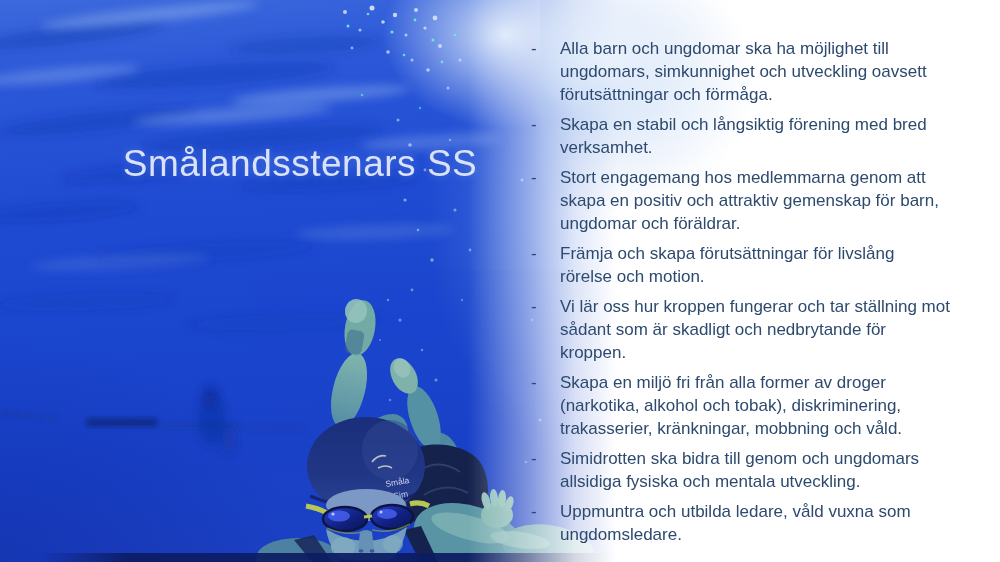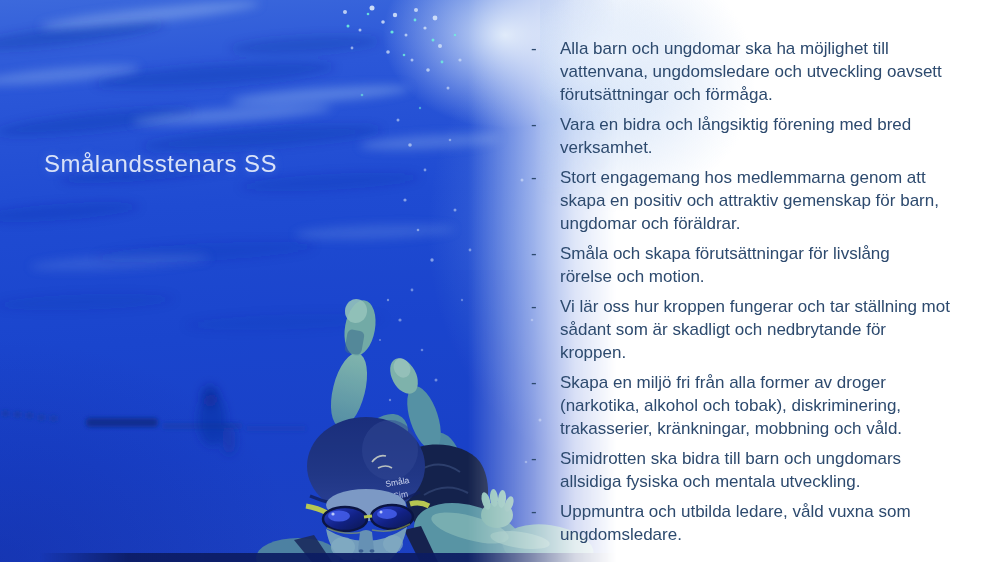--- a/index.html
+++ b/index.html
@@ -17,23 +17,23 @@
             mask-image:linear-gradient(to right,#000 0,#000 468px,rgba(0,0,0,.55) 530px,rgba(0,0,0,.18) 575px,transparent 616px);}
   .photo svg{position:absolute;left:0;top:0;}
 
   
   .glow{position:absolute;left:540px;top:0;width:240px;height:240px;pointer-events:none;
     background:
       radial-gradient(120px 90px at 70px 55px, rgba(235,242,252,.95), rgba(235,242,252,0) 75%),
       radial-gradient(200px 170px at 60px 80px, rgba(168,198,240,.55), rgba(168,198,240,0) 78%);}
 
   
-  .title{position:absolute;left:0;top:141px;width:600px;z-index:3;
-    color:#d9e2f8;font-size:24px;line-height:46px;font-weight:normal;letter-spacing:.5px;
-    text-shadow:0 0 8px rgba(120,160,230,.45);margin-left:44px;}
+  .title{position:absolute;left:0;top:141px;width:600px;text-align:center;z-index:3;
+    color:#d9e2f8;font-size:37px;line-height:46px;font-weight:normal;letter-spacing:.5px;
+    text-shadow:0 0 8px rgba(120,160,230,.45);}
 
   
   .bullets{position:absolute;left:531px;top:37px;width:450px;z-index:4;}
   .bullet{display:flex;align-items:flex-start;margin-bottom:7px;}
   .dash{flex:none;width:29px;color:#2d4a6e;font-size:17px;line-height:23px;font-weight:500;}
   .btext{white-space:pre-line;width:421px;color:#2d4a6e;font-size:17px;line-height:23px;font-weight:500;}
 </style>
 </head>
 <body>
 
@@ -253,54 +253,54 @@
       <div>Smålandsstenars SS</div>
     </div>
   </div>
 
   <div class="glow"></div>
 
   <div class="bullets">
     <div class="bullet">
       <span class="dash">-</span>
       <span class="btext">Alla barn och ungdomar ska ha möjlighet till
-vattenvana, ungdomsledare och utveckling oavsett
+ungdomars, simkunnighet och utveckling oavsett
 förutsättningar och förmåga.</span>
     </div>
     <div class="bullet">
       <span class="dash">-</span>
-      <span class="btext">Vara en bidra och långsiktig förening med bred
+      <span class="btext">Skapa en stabil och långsiktig förening med bred
 verksamhet.</span>
     </div>
     <div class="bullet">
       <span class="dash">-</span>
       <span class="btext">Stort engagemang hos medlemmarna genom att
 skapa en positiv och attraktiv gemenskap för barn,
 ungdomar och föräldrar.</span>
     </div>
     <div class="bullet">
       <span class="dash">-</span>
-      <span class="btext">Småla och skapa förutsättningar för livslång
+      <span class="btext">Främja och skapa förutsättningar för livslång
 rörelse och motion.</span>
     </div>
     <div class="bullet">
       <span class="dash">-</span>
       <span class="btext">Vi lär oss hur kroppen fungerar och tar ställning mot
 sådant som är skadligt och nedbrytande för
 kroppen.</span>
     </div>
     <div class="bullet">
       <span class="dash">-</span>
       <span class="btext">Skapa en miljö fri från alla former av droger
 (narkotika, alkohol och tobak), diskriminering,
 trakasserier, kränkningar, mobbning och våld.</span>
     </div>
     <div class="bullet">
       <span class="dash">-</span>
-      <span class="btext">Simidrotten ska bidra till barn och ungdomars
+      <span class="btext">Simidrotten ska bidra till genom och ungdomars
 allsidiga fysiska och mentala utveckling.</span>
     </div>
     <div class="bullet">
       <span class="dash">-</span>
       <span class="btext">Uppmuntra och utbilda ledare, våld vuxna som
 ungdomsledare.</span>
     </div>
   </div>
 
 </div>

